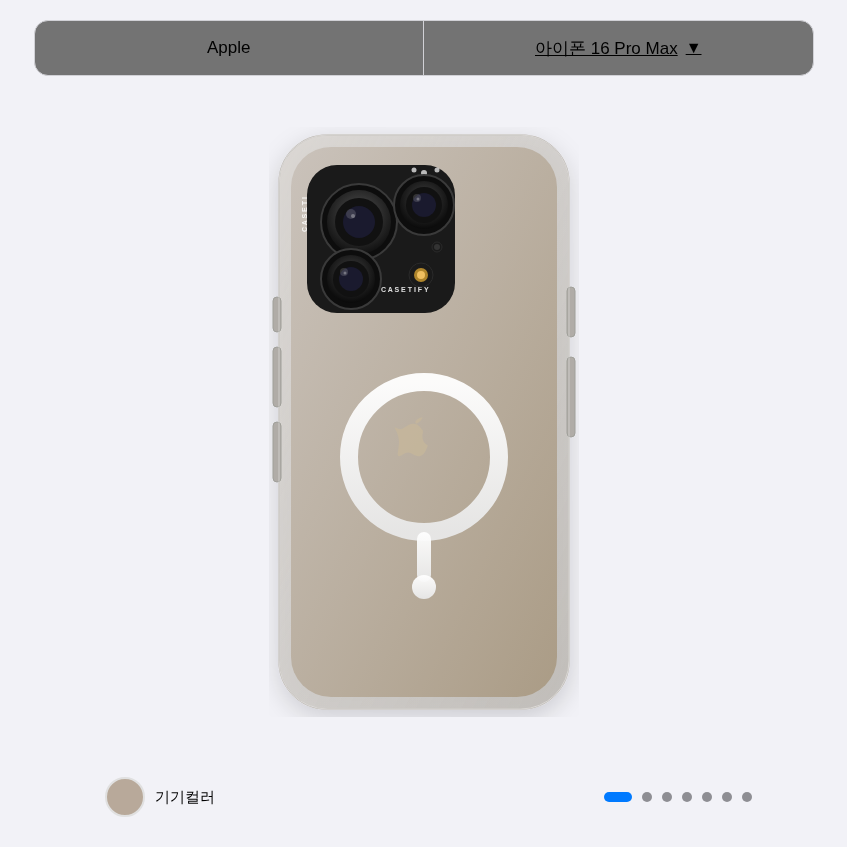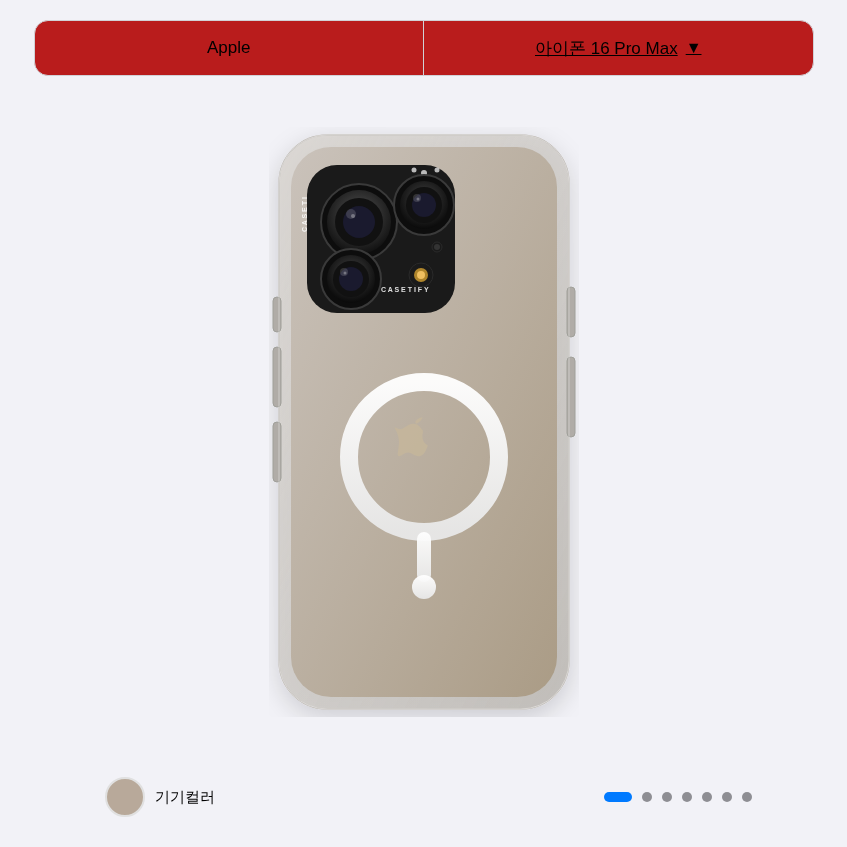--- a/index.html
+++ b/index.html
@@ -15,21 +15,21 @@
       font-family: -apple-system, BlinkMacSystemFont, 'Segoe UI', sans-serif;
       overflow: hidden;
       display: flex;
       flex-direction: column;
       align-items: center;
     }
 
     .device-selector {
       width: 780px;
       margin-top: 20px;
-      background: #b91c1c;
+      background: #737373;
       border-radius: 14px;
       border: 1.5px solid #d1d1d6;
       display: flex;
       align-items: center;
       height: 56px;
     }
 
     .brand-section {
       flex: 1;
       display: flex;

